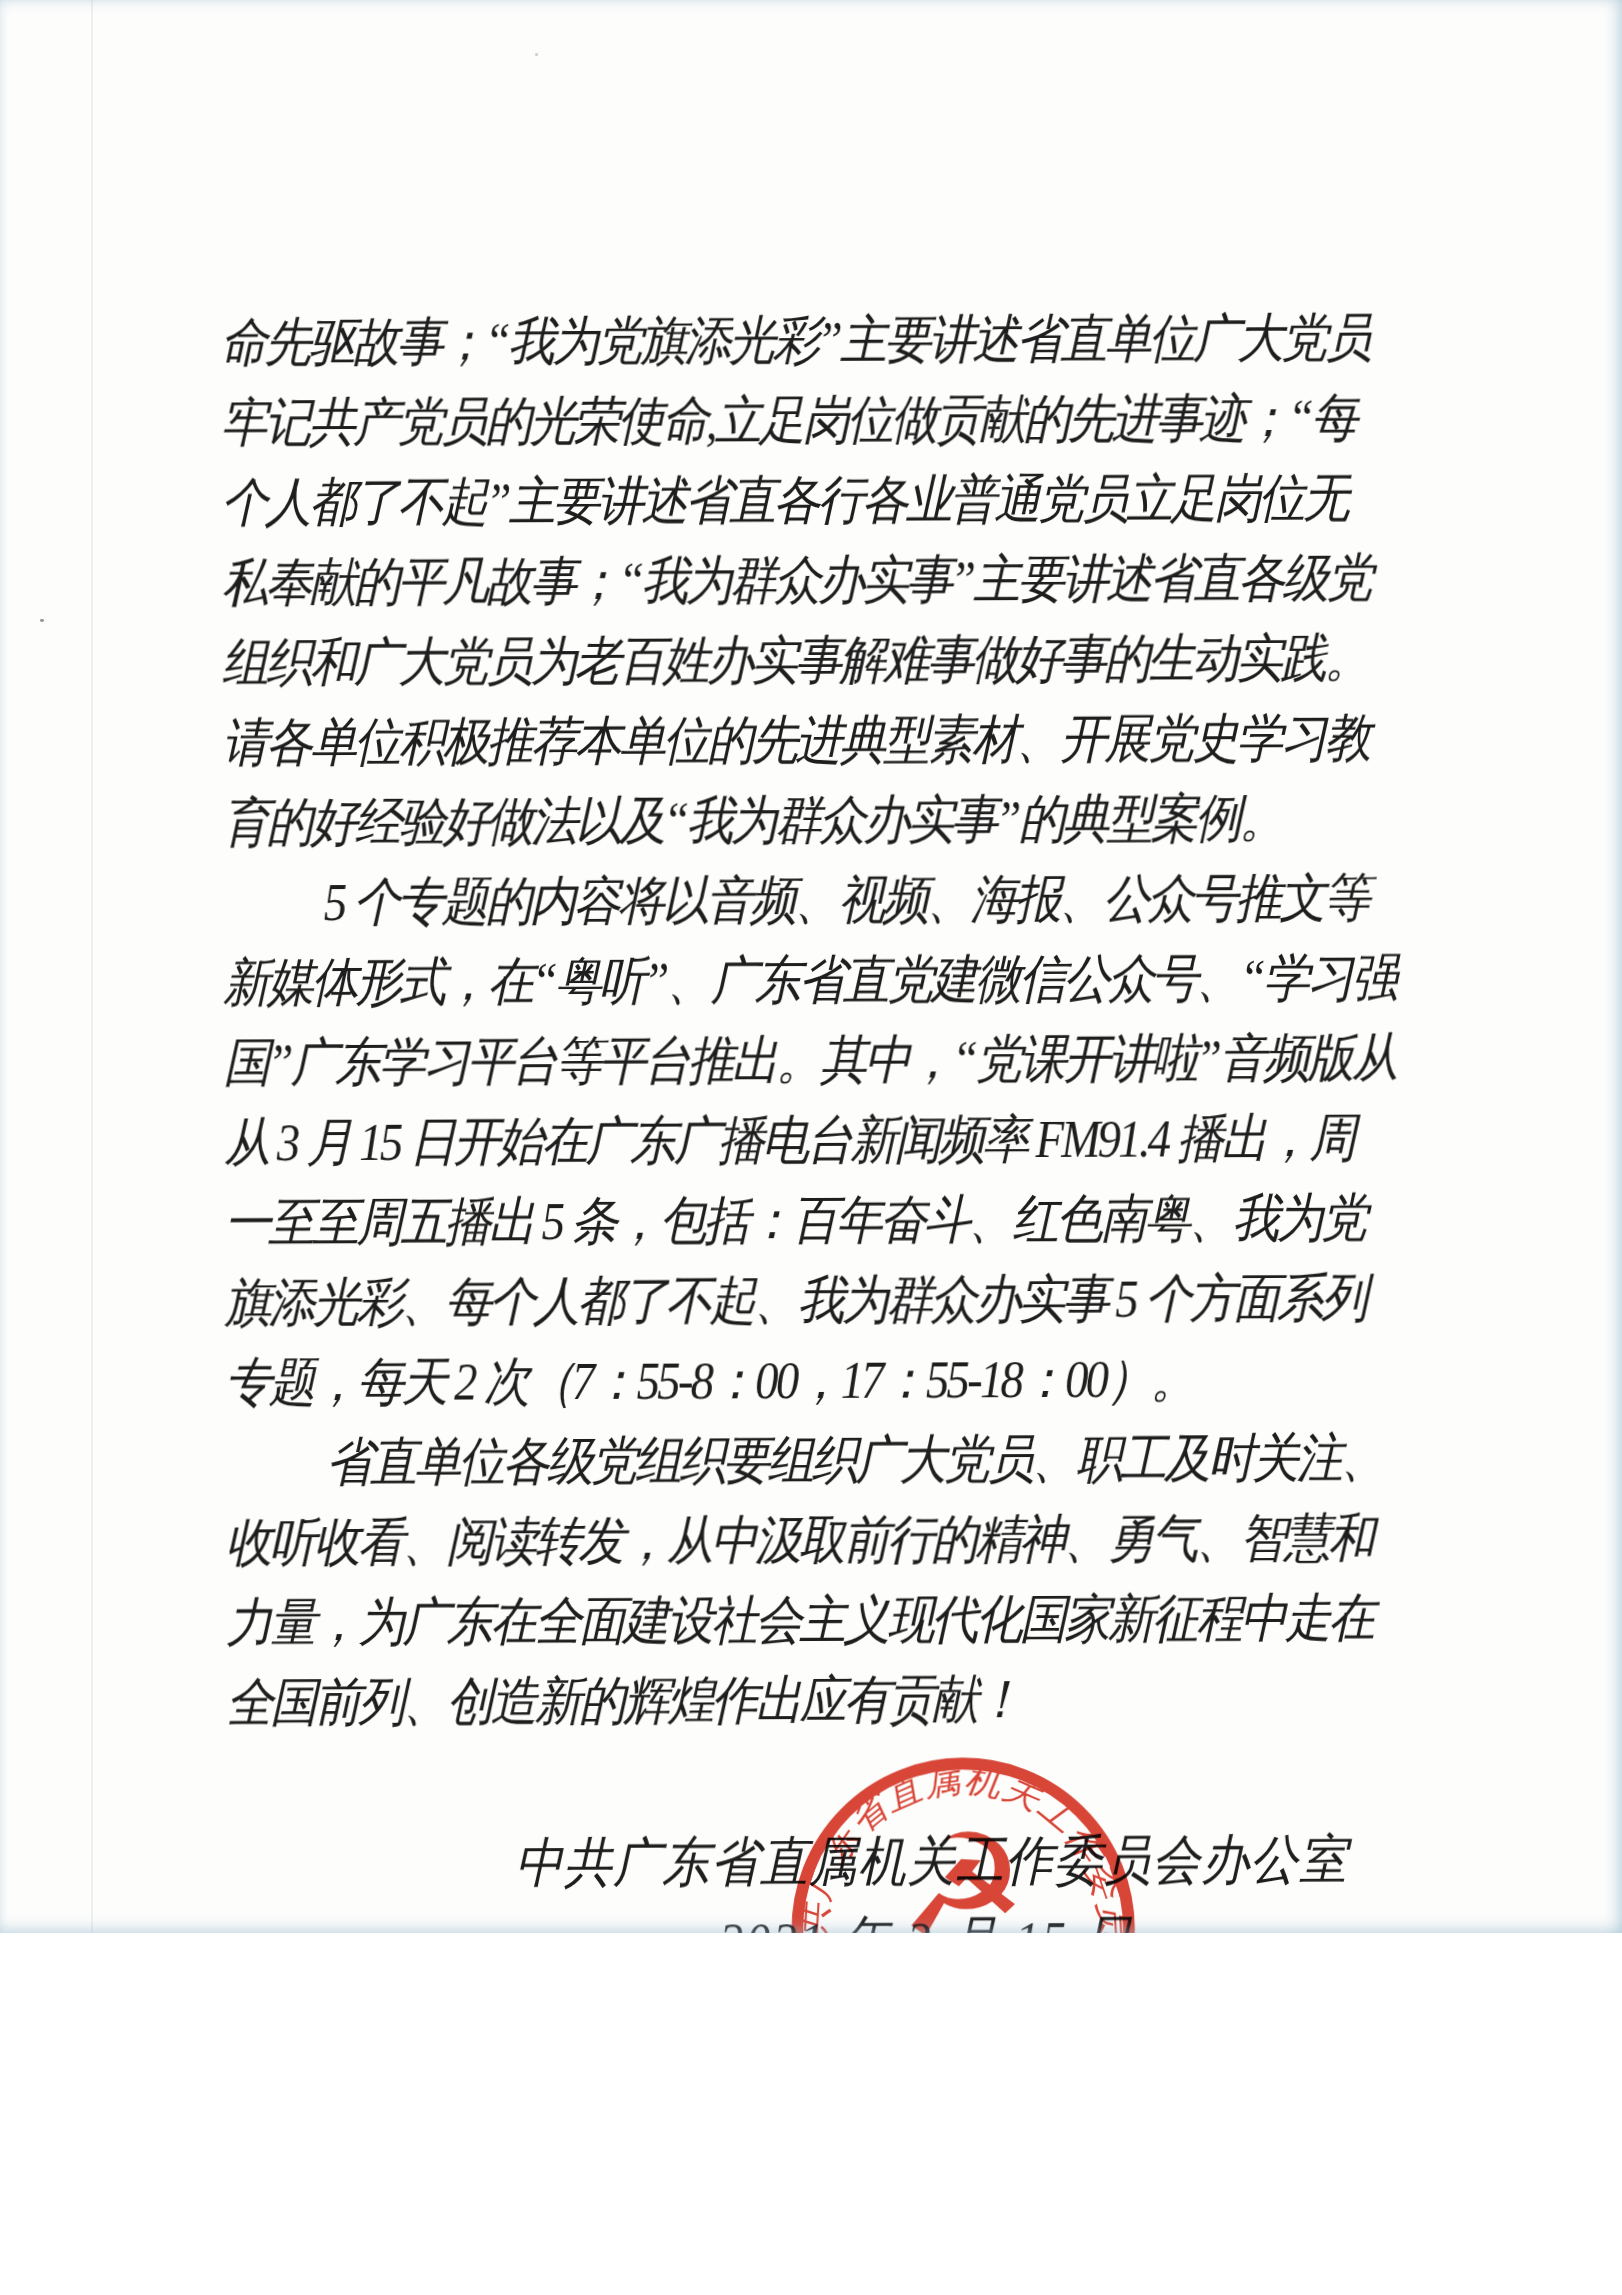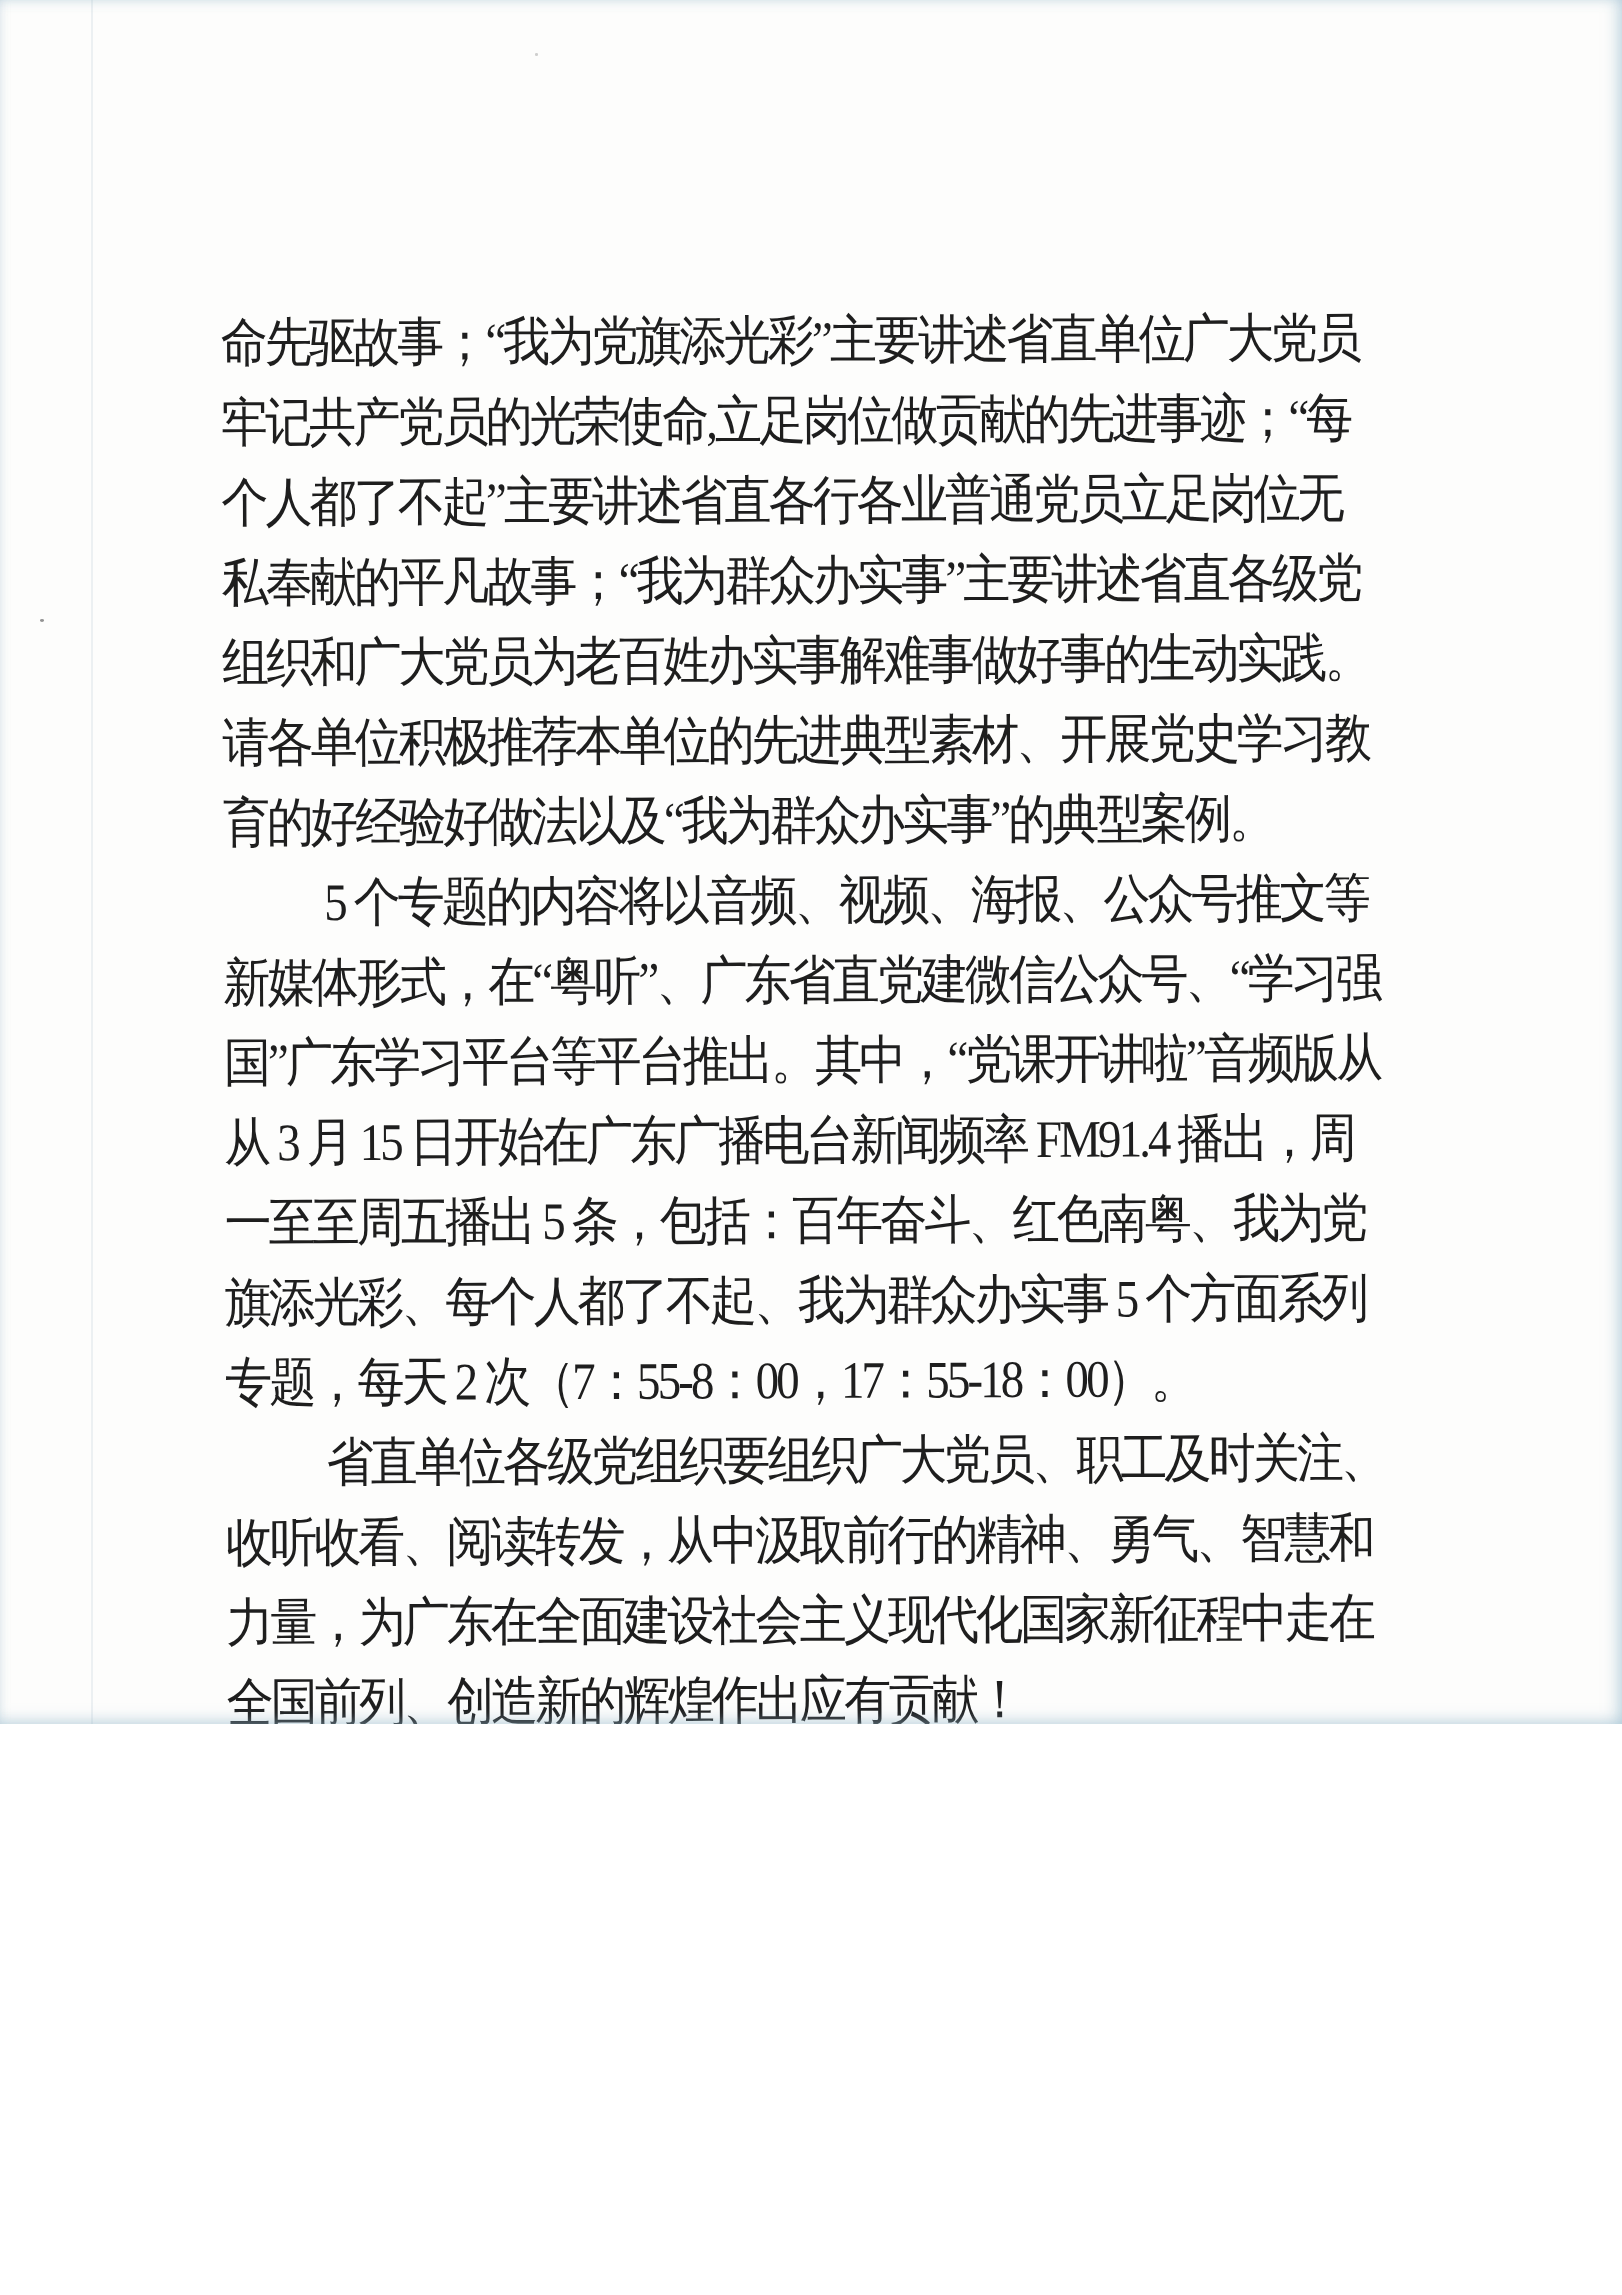--- a/index.html
+++ b/index.html
@@ -1,22 +1,23 @@
 <!DOCTYPE html>
 <html style="font-size:7.9px"><head>
 <meta charset="utf-8">
 <style>
   html,body{margin:0;padding:0;background:#ffffff;}
   .page{
     position:relative;
-    width:1622px;height:1724px;
+    width:1622px;height:1933px;
     background:#fdfdfc;
     overflow:hidden;
     font-family:"Liberation Serif","DejaVu Serif",serif;
     color:#1e1e1e;
+    font-style:italic;
   }
   
   .page::after{
     content:"";position:absolute;inset:0;pointer-events:none;z-index:9;
     box-shadow:
       inset -10.8px 0 15.7px -6.9px rgba(150,185,205,.55),
       inset 0 -9.8px 14.7px -6.9px rgba(150,185,205,.50),
       inset 0 7.9px 12.8px -7.9px rgba(160,190,210,.35),
       inset 7.9px 0 10.8px -8.8px rgba(175,200,215,.28);
   }

